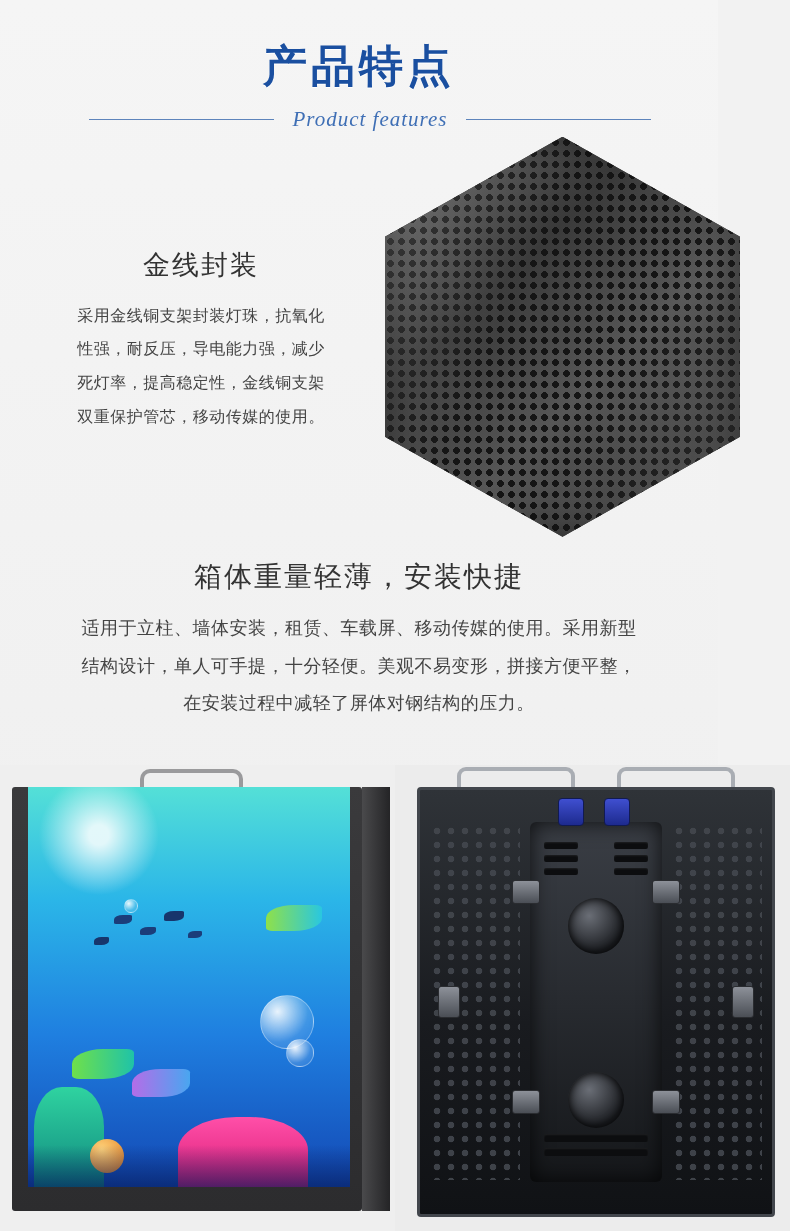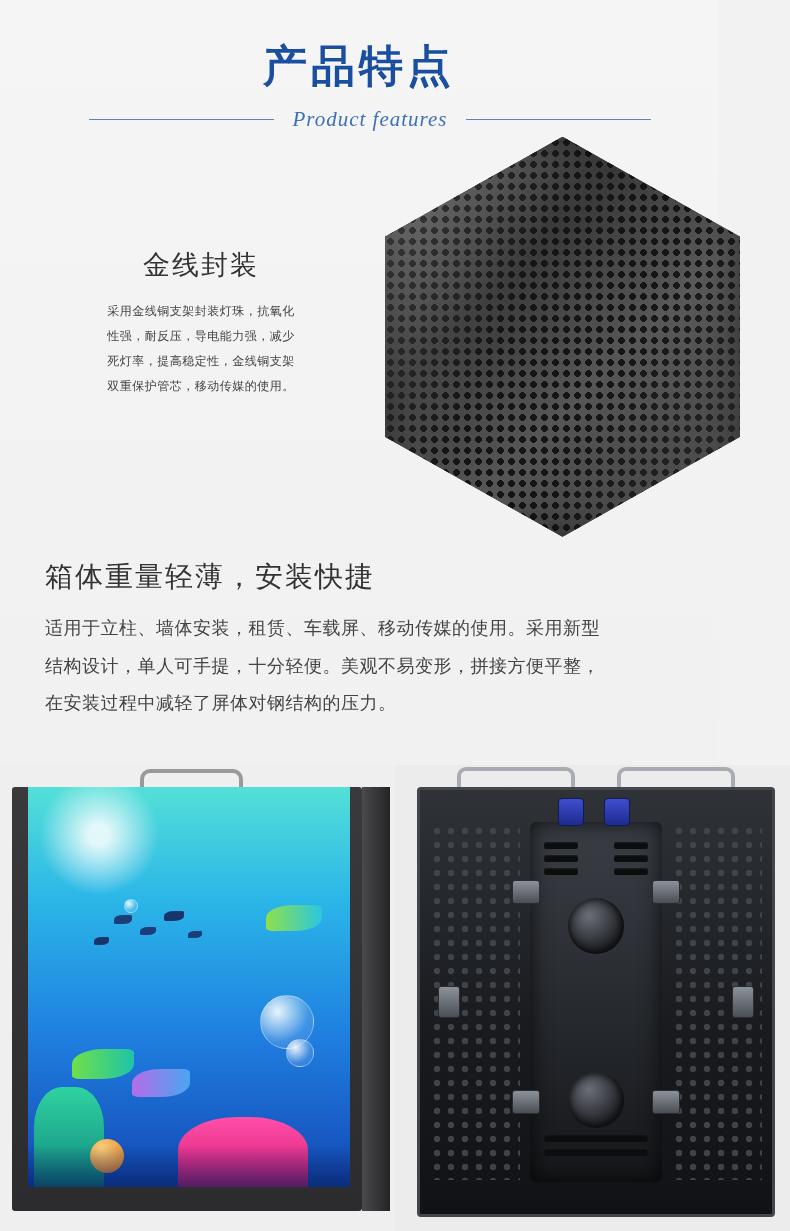--- a/index.html
+++ b/index.html
@@ -69,21 +69,21 @@
     width: 330px;
     text-align: center;
   }
   .f1-title {
     font-size: 27px;
     color: #333333;
     letter-spacing: 2px;
     margin-bottom: 16px;
   }
   .f1-body {
-    font-size: 12px;
+    font-size: 16px;
     color: #444444;
     line-height: 2.1;
     letter-spacing: .5px;
   }
 
   
   .hex-wrap {
     position: absolute;
     left: 385px;
     top: 5px;
@@ -105,20 +105,21 @@
   .hex-gloss {
     position: absolute;
     inset: 0;
     -webkit-clip-path: polygon(50% 0%, 100% 25%, 100% 75%, 50% 100%, 0% 75%, 0% 25%);
     clip-path: polygon(50% 0%, 100% 25%, 100% 75%, 50% 100%, 0% 75%, 0% 25%);
     background: linear-gradient(115deg, rgba(255,255,255,.20) 0%, rgba(255,255,255,0) 38%, rgba(255,255,255,0) 62%, rgba(255,255,255,.10) 100%);
   }
 
   
   .feature2 {
+    text-align: center;
     padding: 0 45px;
     margin-top: 6px;
   }
   .f2-title {
     font-size: 28px;
     color: #333333;
     letter-spacing: 2px;
     margin-bottom: 14px;
   }
   .f2-body {

